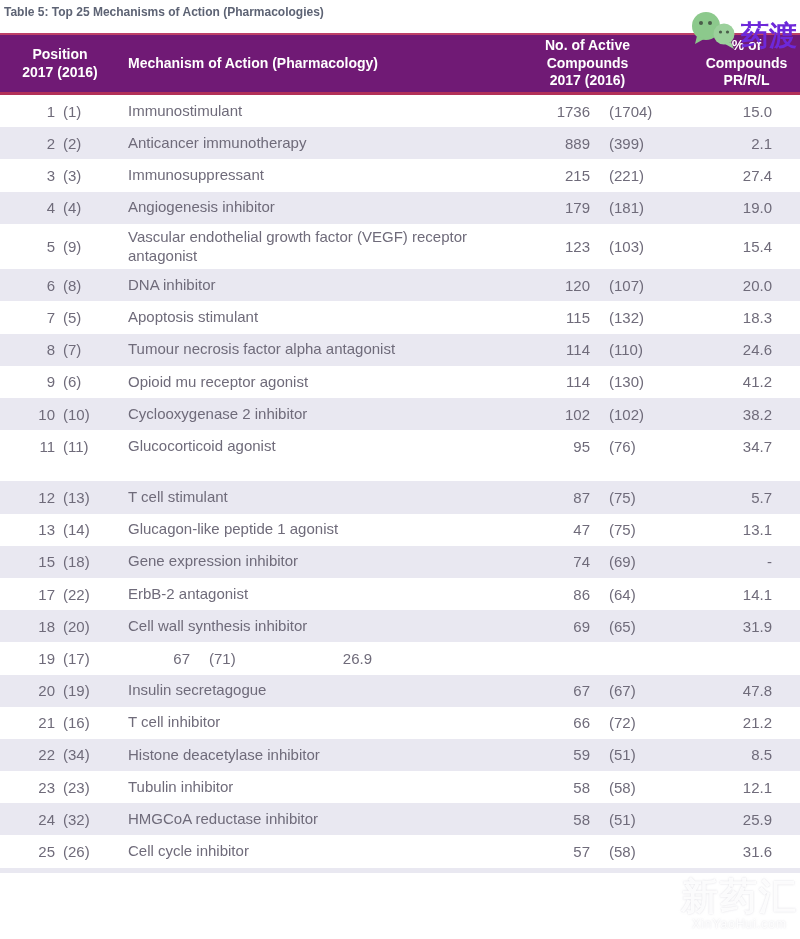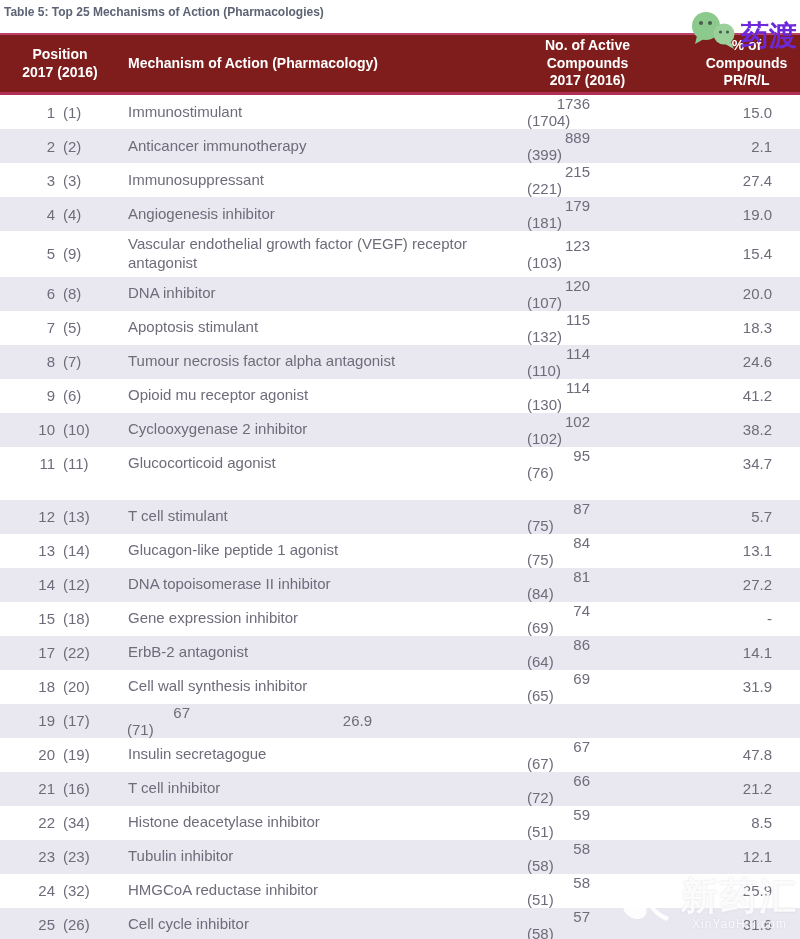--- a/index.html
+++ b/index.html
@@ -19,44 +19,44 @@
     position:absolute;top:9px;right:3px;z-index:5;
     display:flex;align-items:center;gap:2px;
   }
   .brand-text{
     font-size:28px;font-weight:bold;color:#6d28d9;line-height:1;margin-top:11px;
   }
   
   .thead{
     display:flex;align-items:center;
     height:62px;box-sizing:border-box;
-    background:#7f1d1d;
+    background:#701a75;
     border-top:2px solid #bd4068;
     border-bottom:3px solid #b23058;
     color:#ffffff;font-weight:bold;font-size:14px;line-height:1.28;
   }
   .h-pos{width:120px;text-align:center;}
   .h-mech{flex:1;text-align:left;padding-left:8px;}
   .h-num{width:135px;text-align:center;}
   .h-pct{width:145px;text-align:center;box-sizing:border-box;padding-left:38px;}
   
   .tbody{color:#6f6b7a;font-size:15px;}
   .row{
     display:flex;align-items:center;
     min-height:32.2px;
   }
   .row:nth-child(even){background:#e9e8f1;}
   .row.gap-before{margin-top:19px;}
   .c-pos{width:120px;display:flex;align-items:center;}
   .pos-n{width:55px;text-align:right;}
   .pos-p{margin-left:8px;}
   .c-mech{flex:1;padding:4px 10px 4px 8px;line-height:1.25;}
-  .c-num{width:135px;display:flex;flex-direction:column;}
+  .c-num{width:135px;display:flex;align-items:center;}
   .num-n{width:70px;text-align:right;}
-  .num-p{margin-left:7px;}
+  .num-p{margin-left:19px;}
   .c-pct{width:145px;text-align:right;box-sizing:border-box;padding-right:28px;}
   .bottom-strip{height:5px;background:#e9e8f1;}
   
   .watermark{
     position:absolute;right:2px;bottom:4px;z-index:6;
     display:flex;align-items:center;gap:4px;
     pointer-events:none;
   }
   .wm-textblock{display:flex;flex-direction:column;align-items:center;}
   .wm-name{
@@ -266,38 +266,26 @@
     <div class="c-pct">5.7</div>
   </div>
 
   <div class="row">
     <div class="c-pos">
       <span class="pos-n">13</span>
       <span class="pos-p">(14)</span>
     </div>
     <div class="c-mech">Glucagon-like peptide 1 agonist</div>
     <div class="c-num">
-      <span class="num-n">84</span>
+      <span class="num-n">47</span>
       <span class="num-p">(75)</span>
     </div>
     <div class="c-pct">13.1</div>
   </div>
 
-  <div class="row">
-    <div class="c-pos">
-      <span class="pos-n">14</span>
-      <span class="pos-p">(12)</span>
-    </div>
-    <div class="c-mech">DNA topoisomerase II inhibitor</div>
-    <div class="c-num">
-      <span class="num-n">81</span>
-      <span class="num-p">(84)</span>
-    </div>
-    <div class="c-pct">27.2</div>
-  </div>
 
   <div class="row">
     <div class="c-pos">
       <span class="pos-n">15</span>
       <span class="pos-p">(18)</span>
     </div>
     <div class="c-mech">Gene expression inhibitor</div>
     <div class="c-num">
       <span class="num-n">74</span>
       <span class="num-p">(69)</span>

